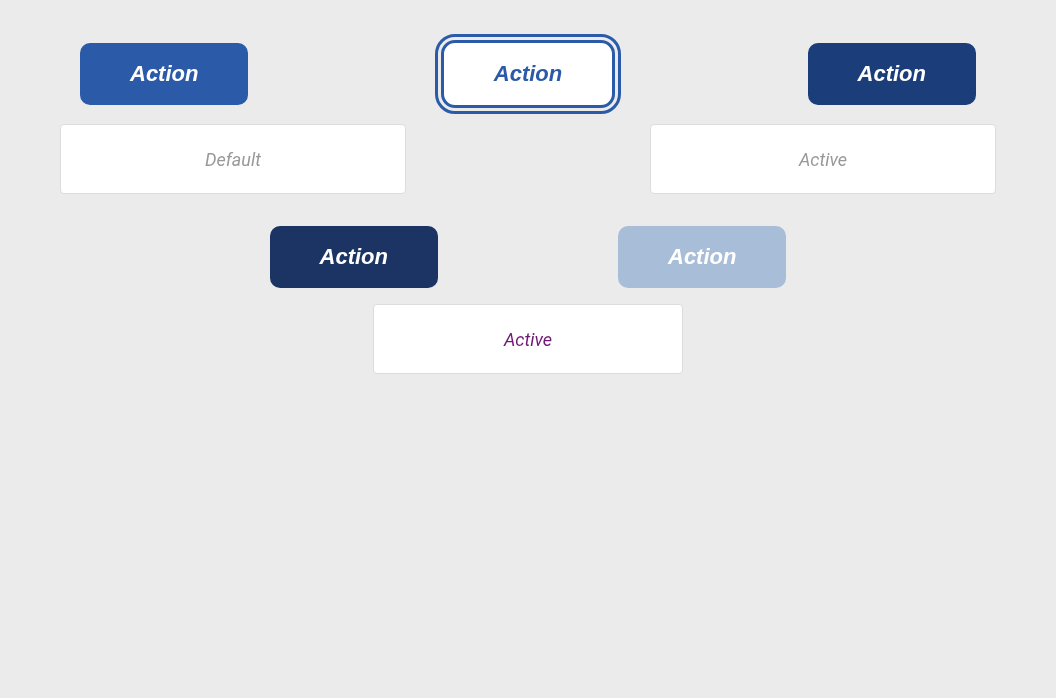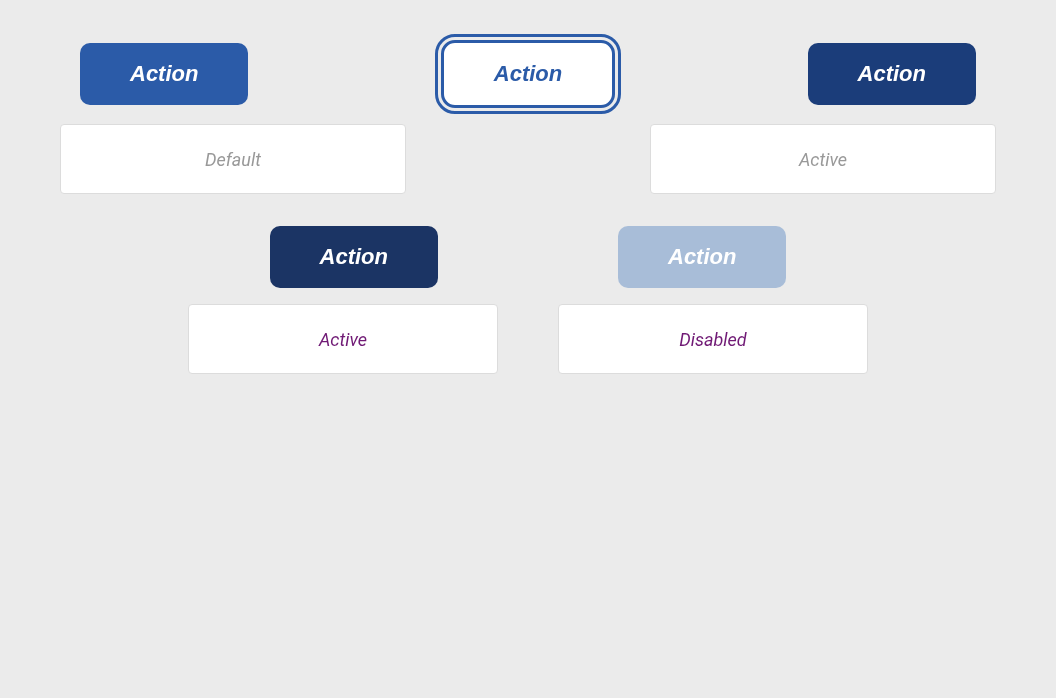--- a/index.html
+++ b/index.html
@@ -178,16 +178,15 @@
     <div class="label-box">Active</div>
   </div>
 
   <div class="row-buttons-2">
     <button class="btn-active">Action</button>
     <button class="btn-disabled" disabled="">Action</button>
   </div>
 
   <div class="row-labels-2">
     <div class="label-box-2">Active</div>
-    <div class="label-box-2">Disabled</div>
   </div>
 
 </div>
 
 </body></html>

